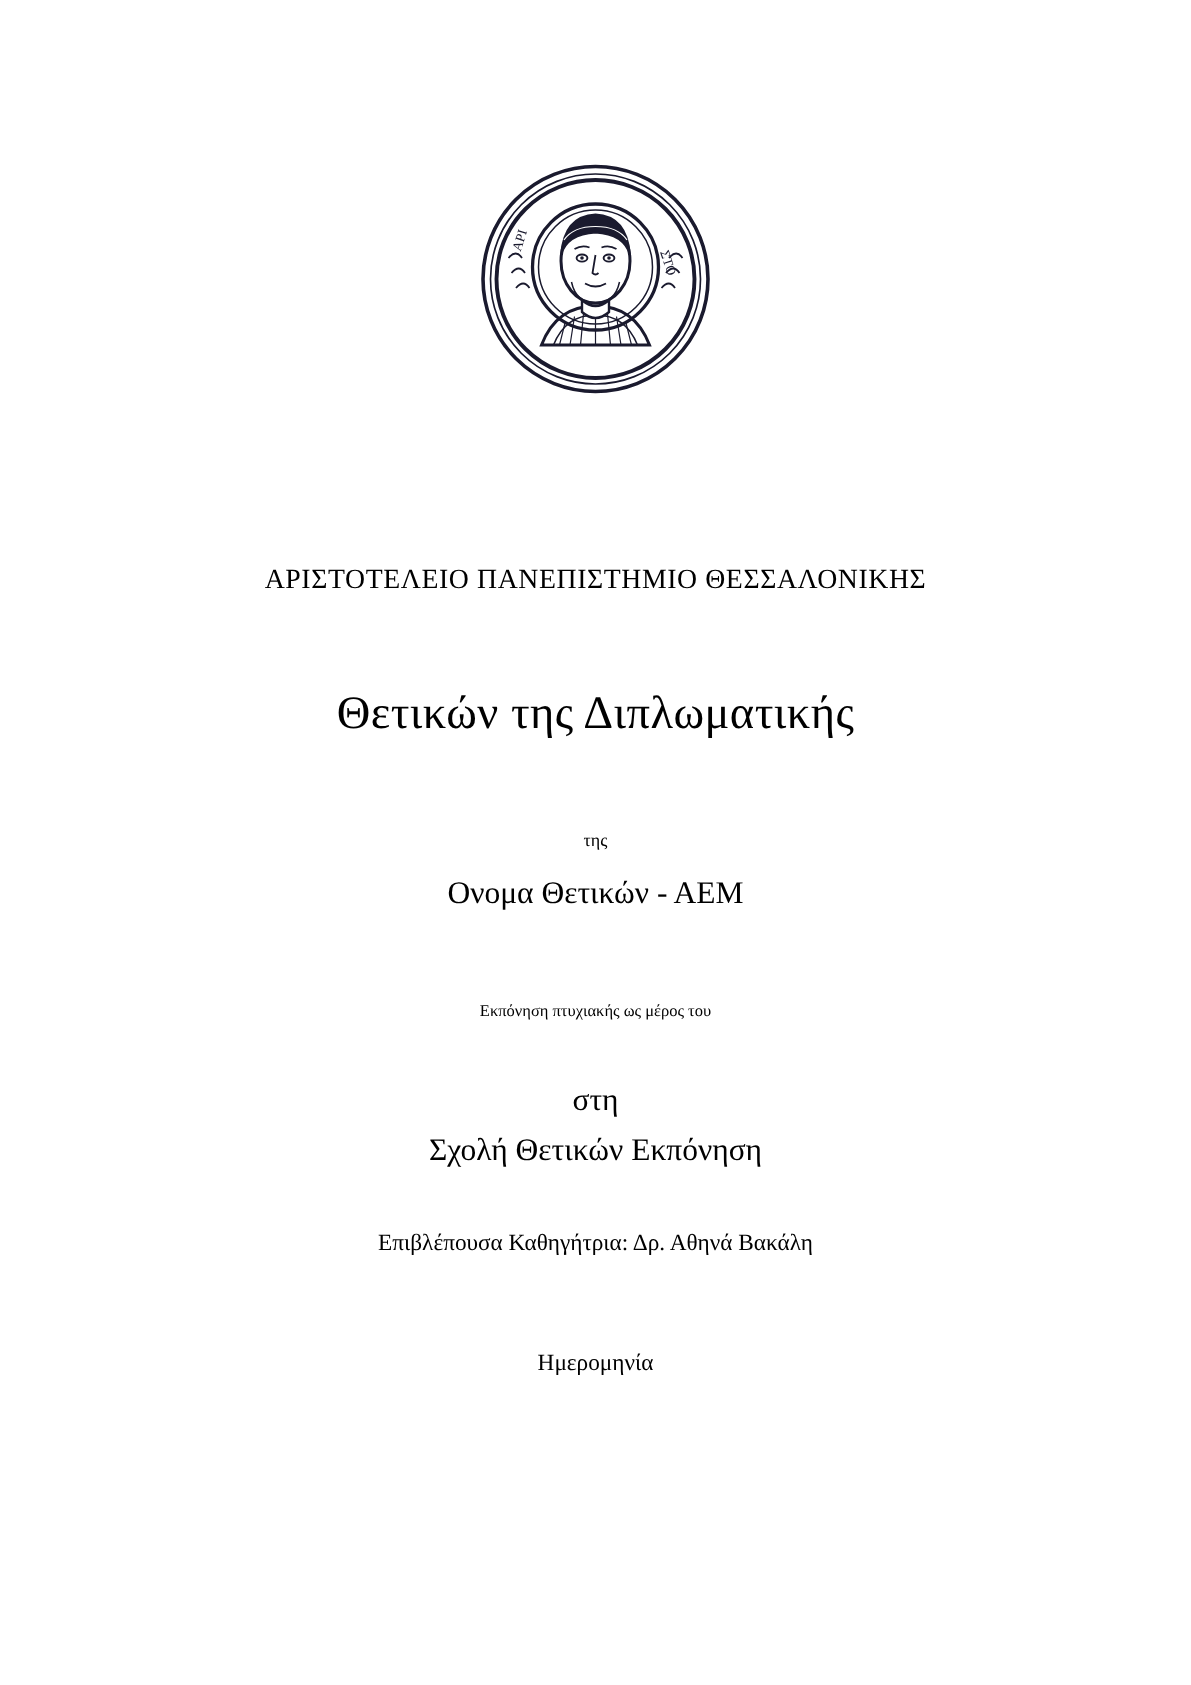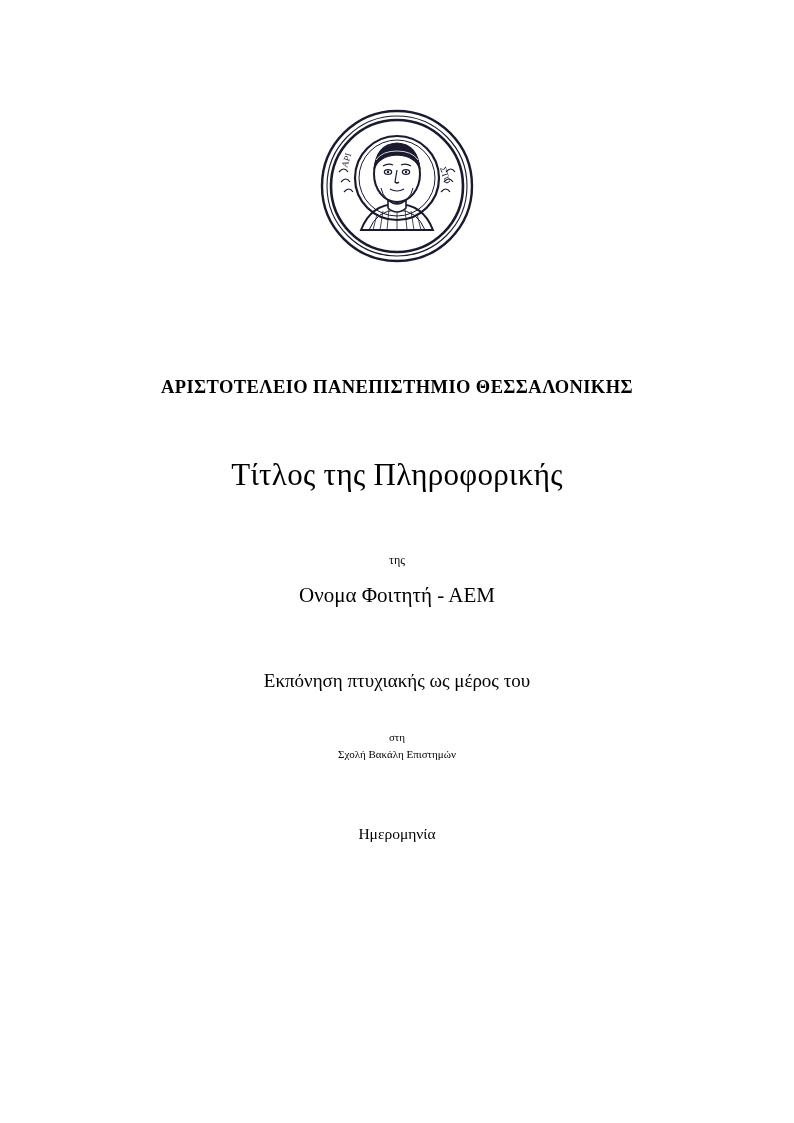--- a/index.html
+++ b/index.html
@@ -34,21 +34,21 @@
     justify-content: center;
   }
   .emblem-wrap svg {
     display: block;
   }
 
   
   .university {
     margin-top: 112px;
     font-size: 18.5px;
-    font-weight: bold;
+    font-weight: normal;
     letter-spacing: 0.4px;
     text-align: center;
     line-height: 1.2;
   }
   .thesis-title {
     margin-top: 58px;
     font-size: 31px;
     text-align: center;
     line-height: 1.25;
     letter-spacing: 0.3px;
@@ -58,27 +58,27 @@
     font-size: 12px;
     text-align: center;
   }
   .author {
     margin-top: 15px;
     font-size: 21px;
     text-align: center;
   }
   .purpose {
     margin-top: 58px;
-    font-size: 19px;
+    font-size: 11px;
     text-align: center;
     line-height: 1.55;
   }
   .department-block {
     margin-top: 34px;
-    font-size: 11px;
+    font-size: 21px;
     text-align: center;
     line-height: 1.55;
   }
   .supervisor {
     margin-top: 38px;
     font-size: 15.5px;
     text-align: center;
   }
   .date {
     margin-top: 62px;
@@ -144,31 +144,32 @@
       <path d="M78 62 l-2 12 q2 2 4 0" fill="none" stroke="#1a1a2e" stroke-width="1.2"></path>
 
       <path d="M71 81 q7 4 14 0" fill="none" stroke="#1a1a2e" stroke-width="1.2"></path>
 
       <path d="M62 80 q3 14 16 14 q13 0 16 -14" fill="none" stroke="#1a1a2e" stroke-width="1"></path>
     </svg>
   </div>
 
   <div class="university">ΑΡΙΣΤΟΤΕΛΕΙΟ ΠΑΝΕΠΙΣΤΗΜΙΟ ΘΕΣΣΑΛΟΝΙΚΗΣ</div>
 
-  <div class="thesis-title">Τίτλος της Πληροφορικής</div>
+  <div class="thesis-title">Θετικών της Διπλωματικής</div>
 
   <div class="by-word">της</div>
 
-  <div class="author">Ονομα Φοιτητή - ΑΕΜ</div>
+  <div class="author">Ονομα Θετικών - ΑΕΜ</div>
 
   <div class="purpose">
     <div>Εκπόνηση πτυχιακής ως μέρος του</div>
   </div>
 
   <div class="department-block">
     <div>στη</div>
-    <div>Σχολή Βακάλη Επιστημών</div>
+    <div>Σχολή Θετικών Εκπόνηση</div>
   </div>
 
+  <div class="supervisor">Επιβλέπουσα Καθηγήτρια: Δρ. Αθηνά Βακάλη</div>
 
   <div class="date">Ημερομηνία</div>
 
 </div>
 
 </body></html>

